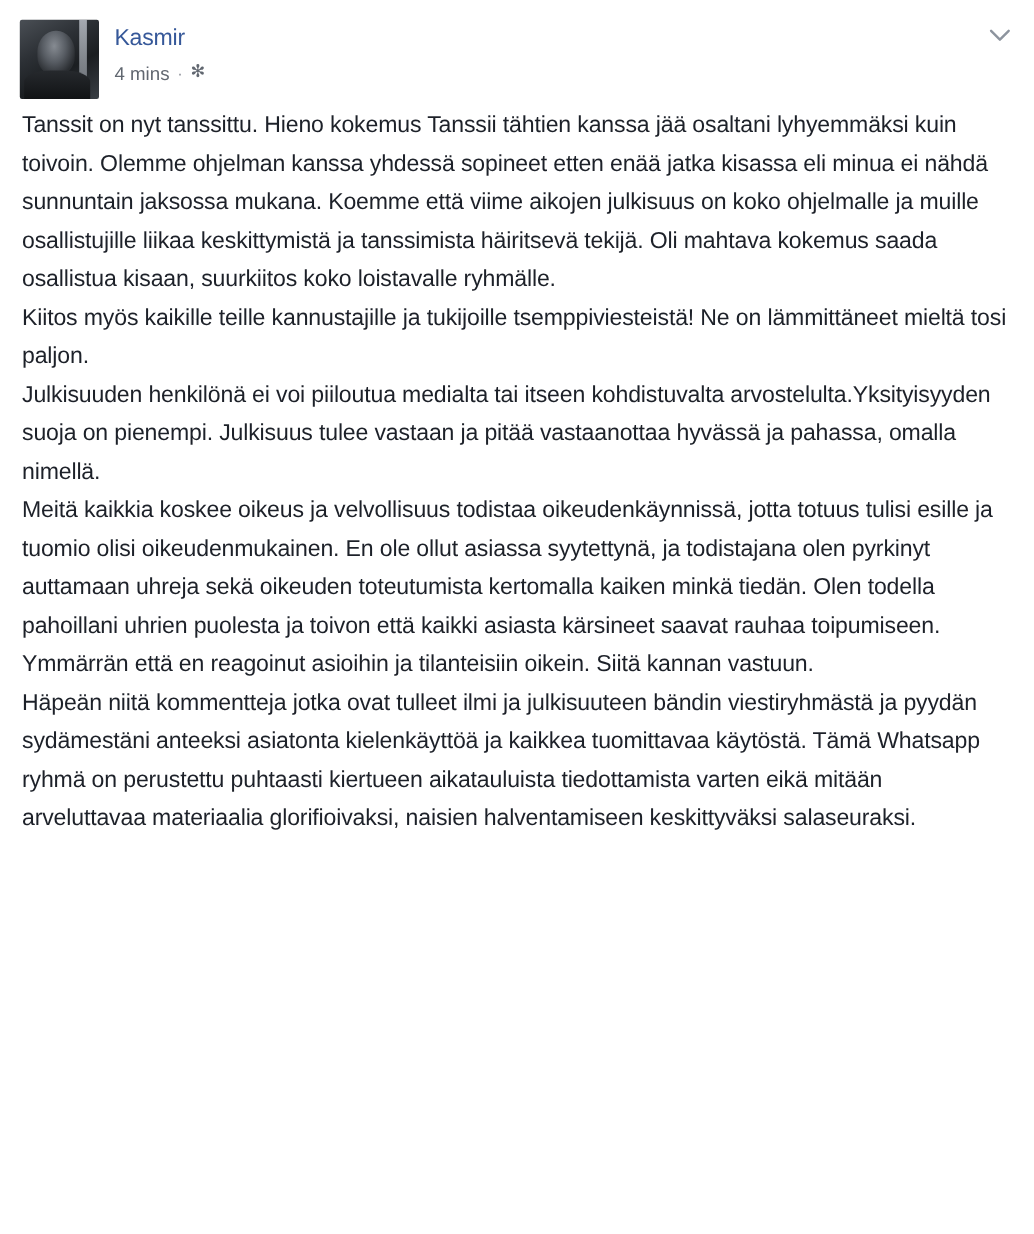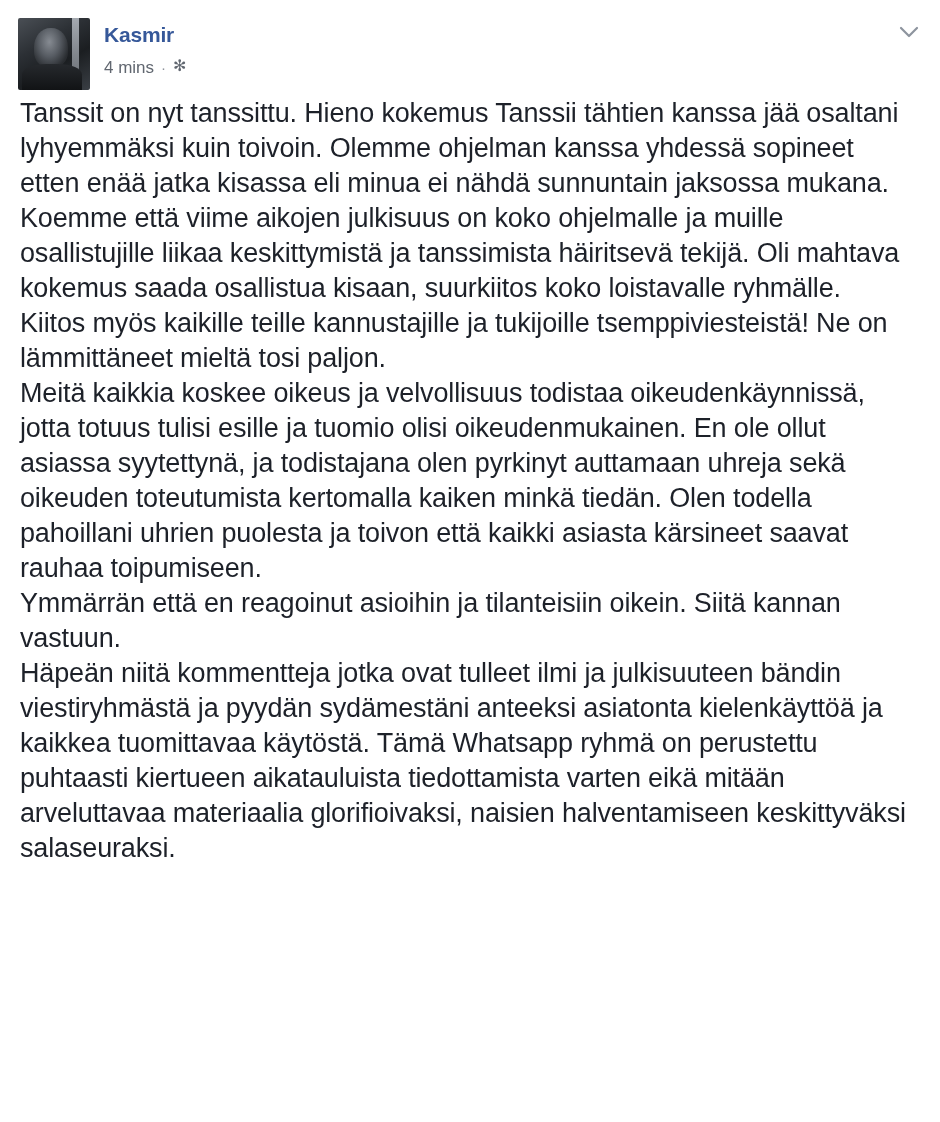--- a/index.html
+++ b/index.html
@@ -74,21 +74,21 @@
     opacity: .85;
   }
 
   .header-text {
     margin-left: 14px;
     padding-top: 4px;
   }
 
   .author {
     font-size: 21px;
-    font-weight: bold;
+    font-weight: normal;
     color: #365899;
     line-height: 26px;
     letter-spacing: -0.2px;
   }
 
   .meta {
     margin-top: 9px;
     font-size: 17px;
     color: #616770;
     line-height: 22px;
@@ -115,21 +115,21 @@
     top: 22px;
     width: 26px;
     height: 20px;
     cursor: pointer;
   }
   .chevron-btn svg { display: block; }
 
   
   .post-body {
     padding: 6px 20px 0 20px;
-    font-size: 27px;
+    font-size: 21px;
     line-height: 35px;
     color: #1d2129;
     letter-spacing: -0.15px;
   }
   .para {
     margin: 0;
     padding: 0;
   }
 </style>
 </head>
@@ -155,18 +155,19 @@
     <div class="chevron-btn">
       <svg width="26" height="20" viewBox="0 0 26 20" aria-hidden="true">
         <path d="M5 6 L13 14 L21 6" fill="none" stroke="#8d949e" stroke-width="2.2" stroke-linecap="round" stroke-linejoin="round"></path>
       </svg>
     </div>
   </div>
 
   <div class="post-body">
     <p class="para">Tanssit on nyt tanssittu. Hieno kokemus Tanssii tähtien kanssa jää osaltani lyhyemmäksi kuin toivoin. Olemme ohjelman kanssa yhdessä sopineet etten enää jatka kisassa eli minua ei nähdä sunnuntain jaksossa mukana. Koemme että viime aikojen julkisuus on koko ohjelmalle ja muille osallistujille liikaa keskittymistä ja tanssimista häiritsevä tekijä. Oli mahtava kokemus saada osallistua kisaan, suurkiitos koko loistavalle ryhmälle.</p>
     <p class="para">Kiitos myös kaikille teille kannustajille ja tukijoille tsemppiviesteistä! Ne on lämmittäneet mieltä tosi paljon.</p>
+    <p class="para">Julkisuuden henkilönä ei voi piiloutua medialta tai itseen kohdistuvalta arvostelulta.Yksityisyyden suoja on pienempi. Julkisuus tulee vastaan ja pitää vastaanottaa hyvässä ja pahassa, omalla nimellä.</p>
     <p class="para">Meitä kaikkia koskee oikeus ja velvollisuus todistaa oikeudenkäynnissä, jotta totuus tulisi esille ja tuomio olisi oikeudenmukainen. En ole ollut asiassa syytettynä, ja todistajana olen pyrkinyt auttamaan uhreja sekä oikeuden toteutumista kertomalla kaiken minkä tiedän. Olen todella pahoillani uhrien puolesta ja toivon että kaikki asiasta kärsineet saavat rauhaa toipumiseen.</p>
     <p class="para">Ymmärrän että en reagoinut asioihin ja tilanteisiin oikein. Siitä kannan vastuun.</p>
     <p class="para">Häpeän niitä kommentteja jotka ovat tulleet ilmi ja julkisuuteen bändin viestiryhmästä ja pyydän sydämestäni anteeksi asiatonta kielenkäyttöä ja kaikkea tuomittavaa käytöstä. Tämä Whatsapp ryhmä on perustettu puhtaasti kiertueen aikatauluista tiedottamista varten eikä mitään arveluttavaa materiaalia glorifioivaksi, naisien halventamiseen keskittyväksi salaseuraksi.</p>
   </div>
 
 </div>
 
 </body></html>

